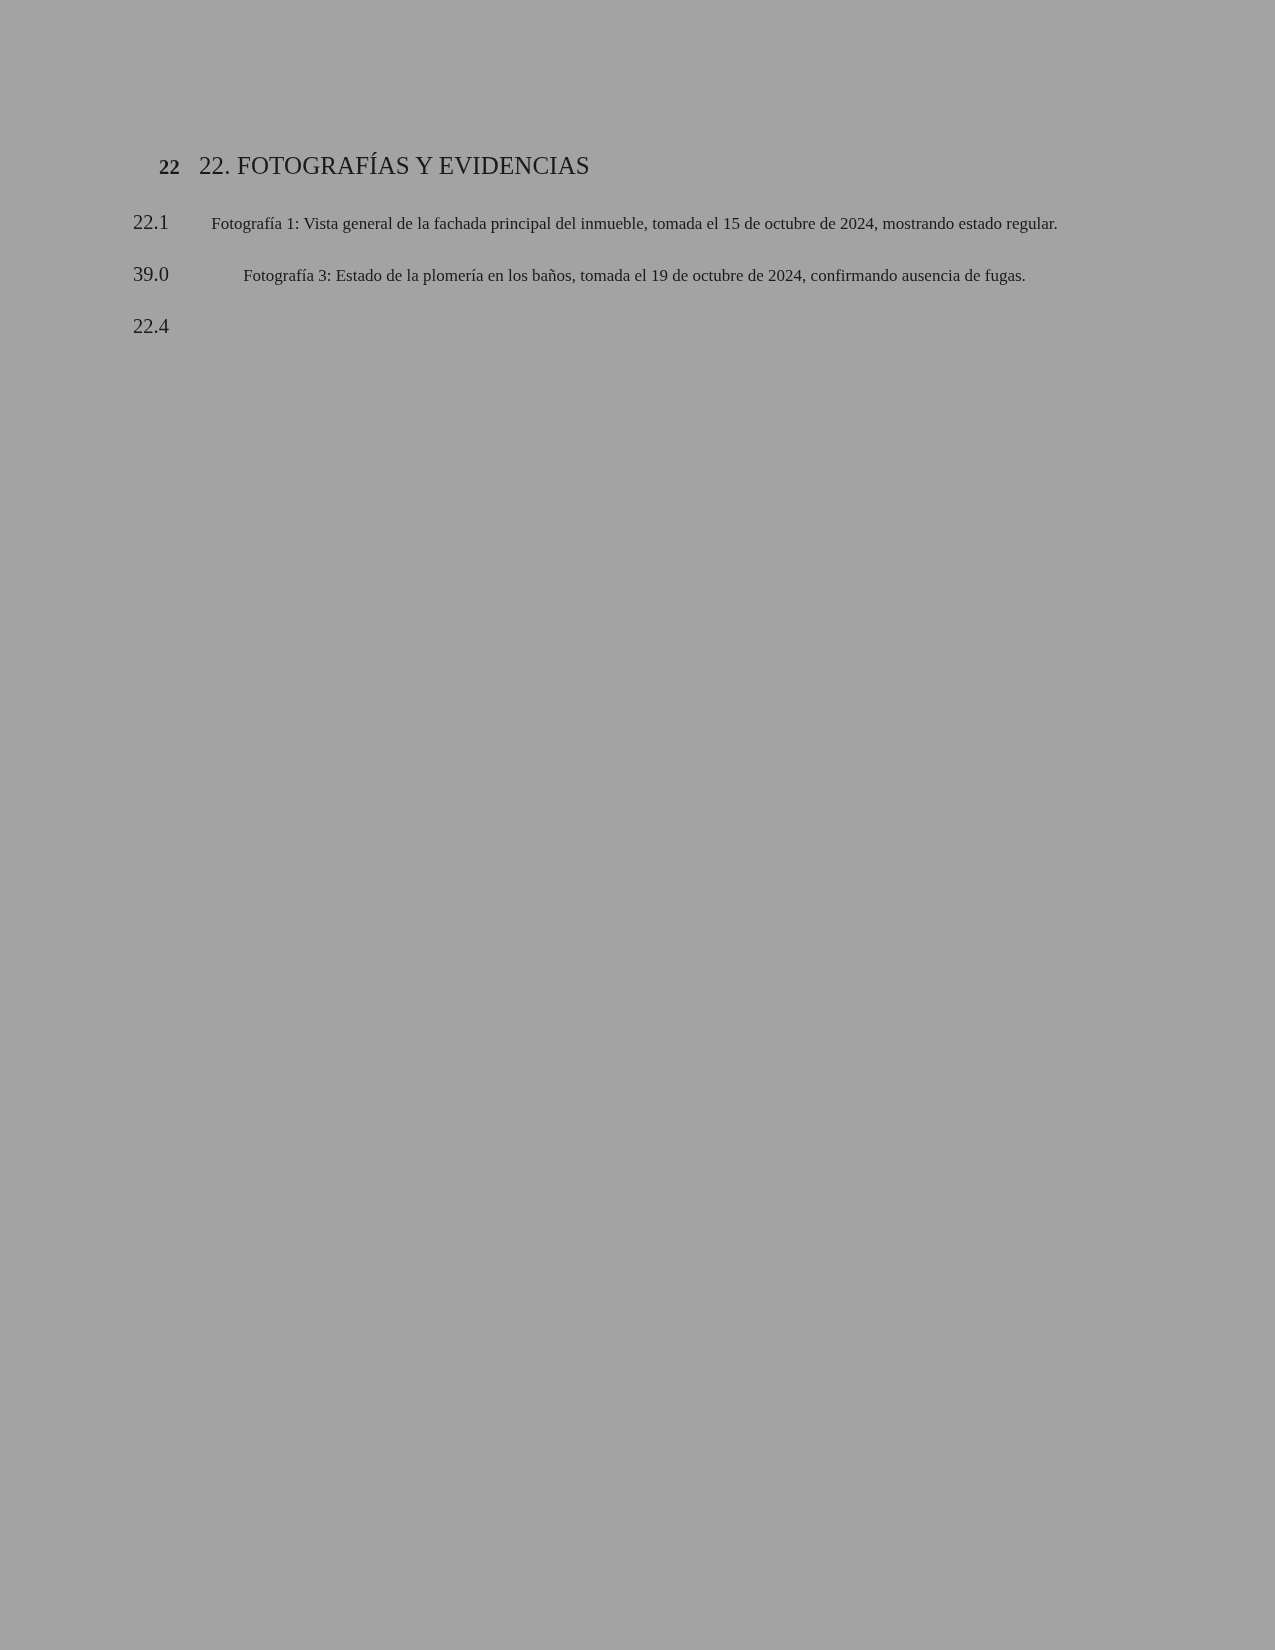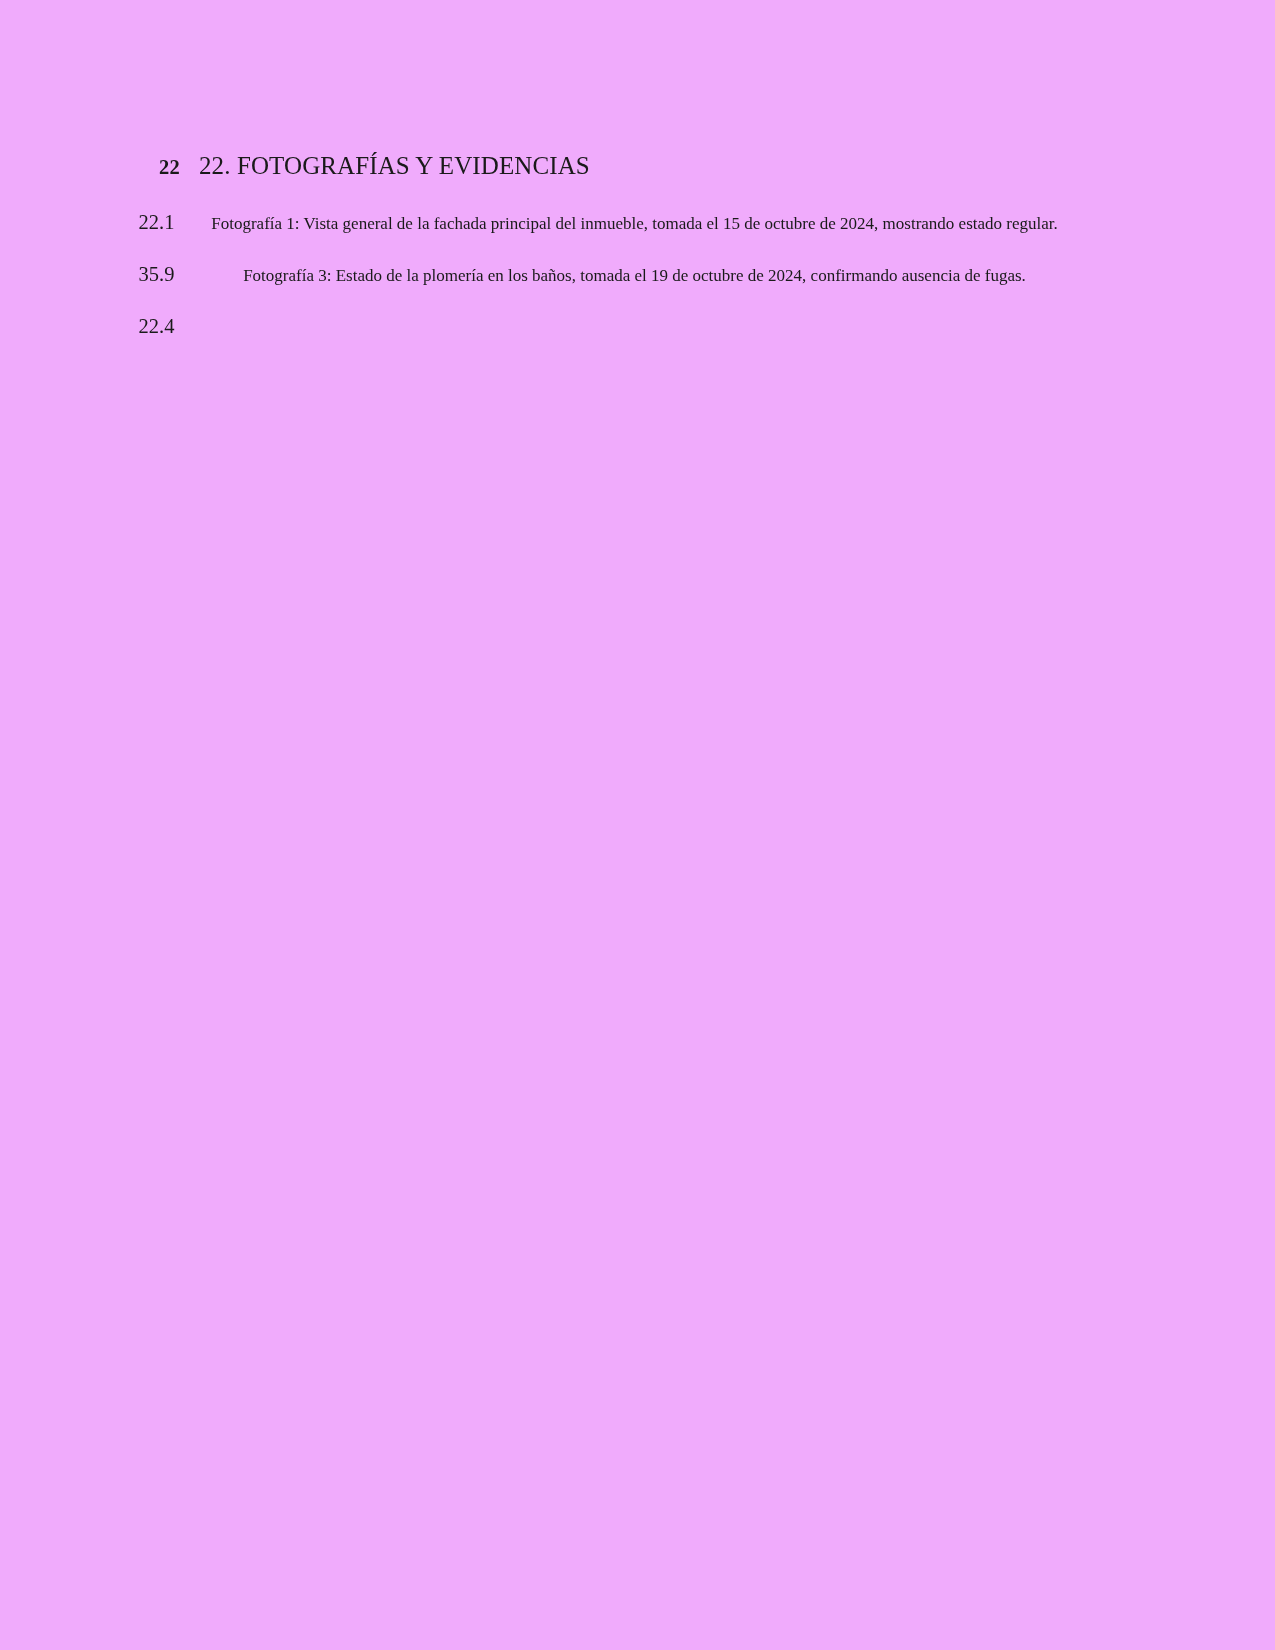--- a/index.html
+++ b/index.html
@@ -14,21 +14,21 @@
     font-family: "Liberation Serif", "DejaVu Serif", serif;
     color: #1a1a1a;
     -webkit-font-smoothing: antialiased;
     overflow: hidden;
   }
 
   .page {
     position: relative;
     width: 1275px;
     height: 1650px;
-    background: #f0abfc;
+    background: #a3a3a3;
     box-sizing: border-box;
     padding: 0;
   }
 
   .content {
     position: absolute;
     left: 0;
     top: 150px;
     width: 1275px;
   }
@@ -63,21 +63,21 @@
     display: flex;
     align-items: baseline;
     margin: 0 0 26px 0;
   }
   .item-row:last-child {
     margin-bottom: 0;
   }
   .item-row .num {
     width: 180px;
     flex: 0 0 180px;
-    text-align: center;
+    text-align: left;
     padding-left: 133px;
     font-size: 20.5px;
     font-weight: normal;
     box-sizing: border-box;
     white-space: nowrap;
   }
   .item-row .text {
     flex: 0 0 890px;
     width: 890px;
     padding-left: 19px;
@@ -100,21 +100,21 @@
       <div class="text">22. FOTOGRAFÍAS Y EVIDENCIAS</div>
     </div>
 
     <div class="item-row">
       <div class="num">22.1</div>
       <div class="text">Fotografía 1: Vista general de la fachada principal del inmueble, tomada el 15 de octubre de 2024, mostrando estado regular.</div>
     </div>
 
 
     <div class="item-row">
-      <div class="num">35.9</div>
+      <div class="num">39.0</div>
       <div class="text">Fotografía 3: Estado de la plomería en los baños, tomada el 19 de octubre de 2024, confirmando ausencia de fugas.</div>
     </div>
 
     <div class="item-row">
       <div class="num">22.4</div>
     </div>
 
 
   </div>
 </div>

